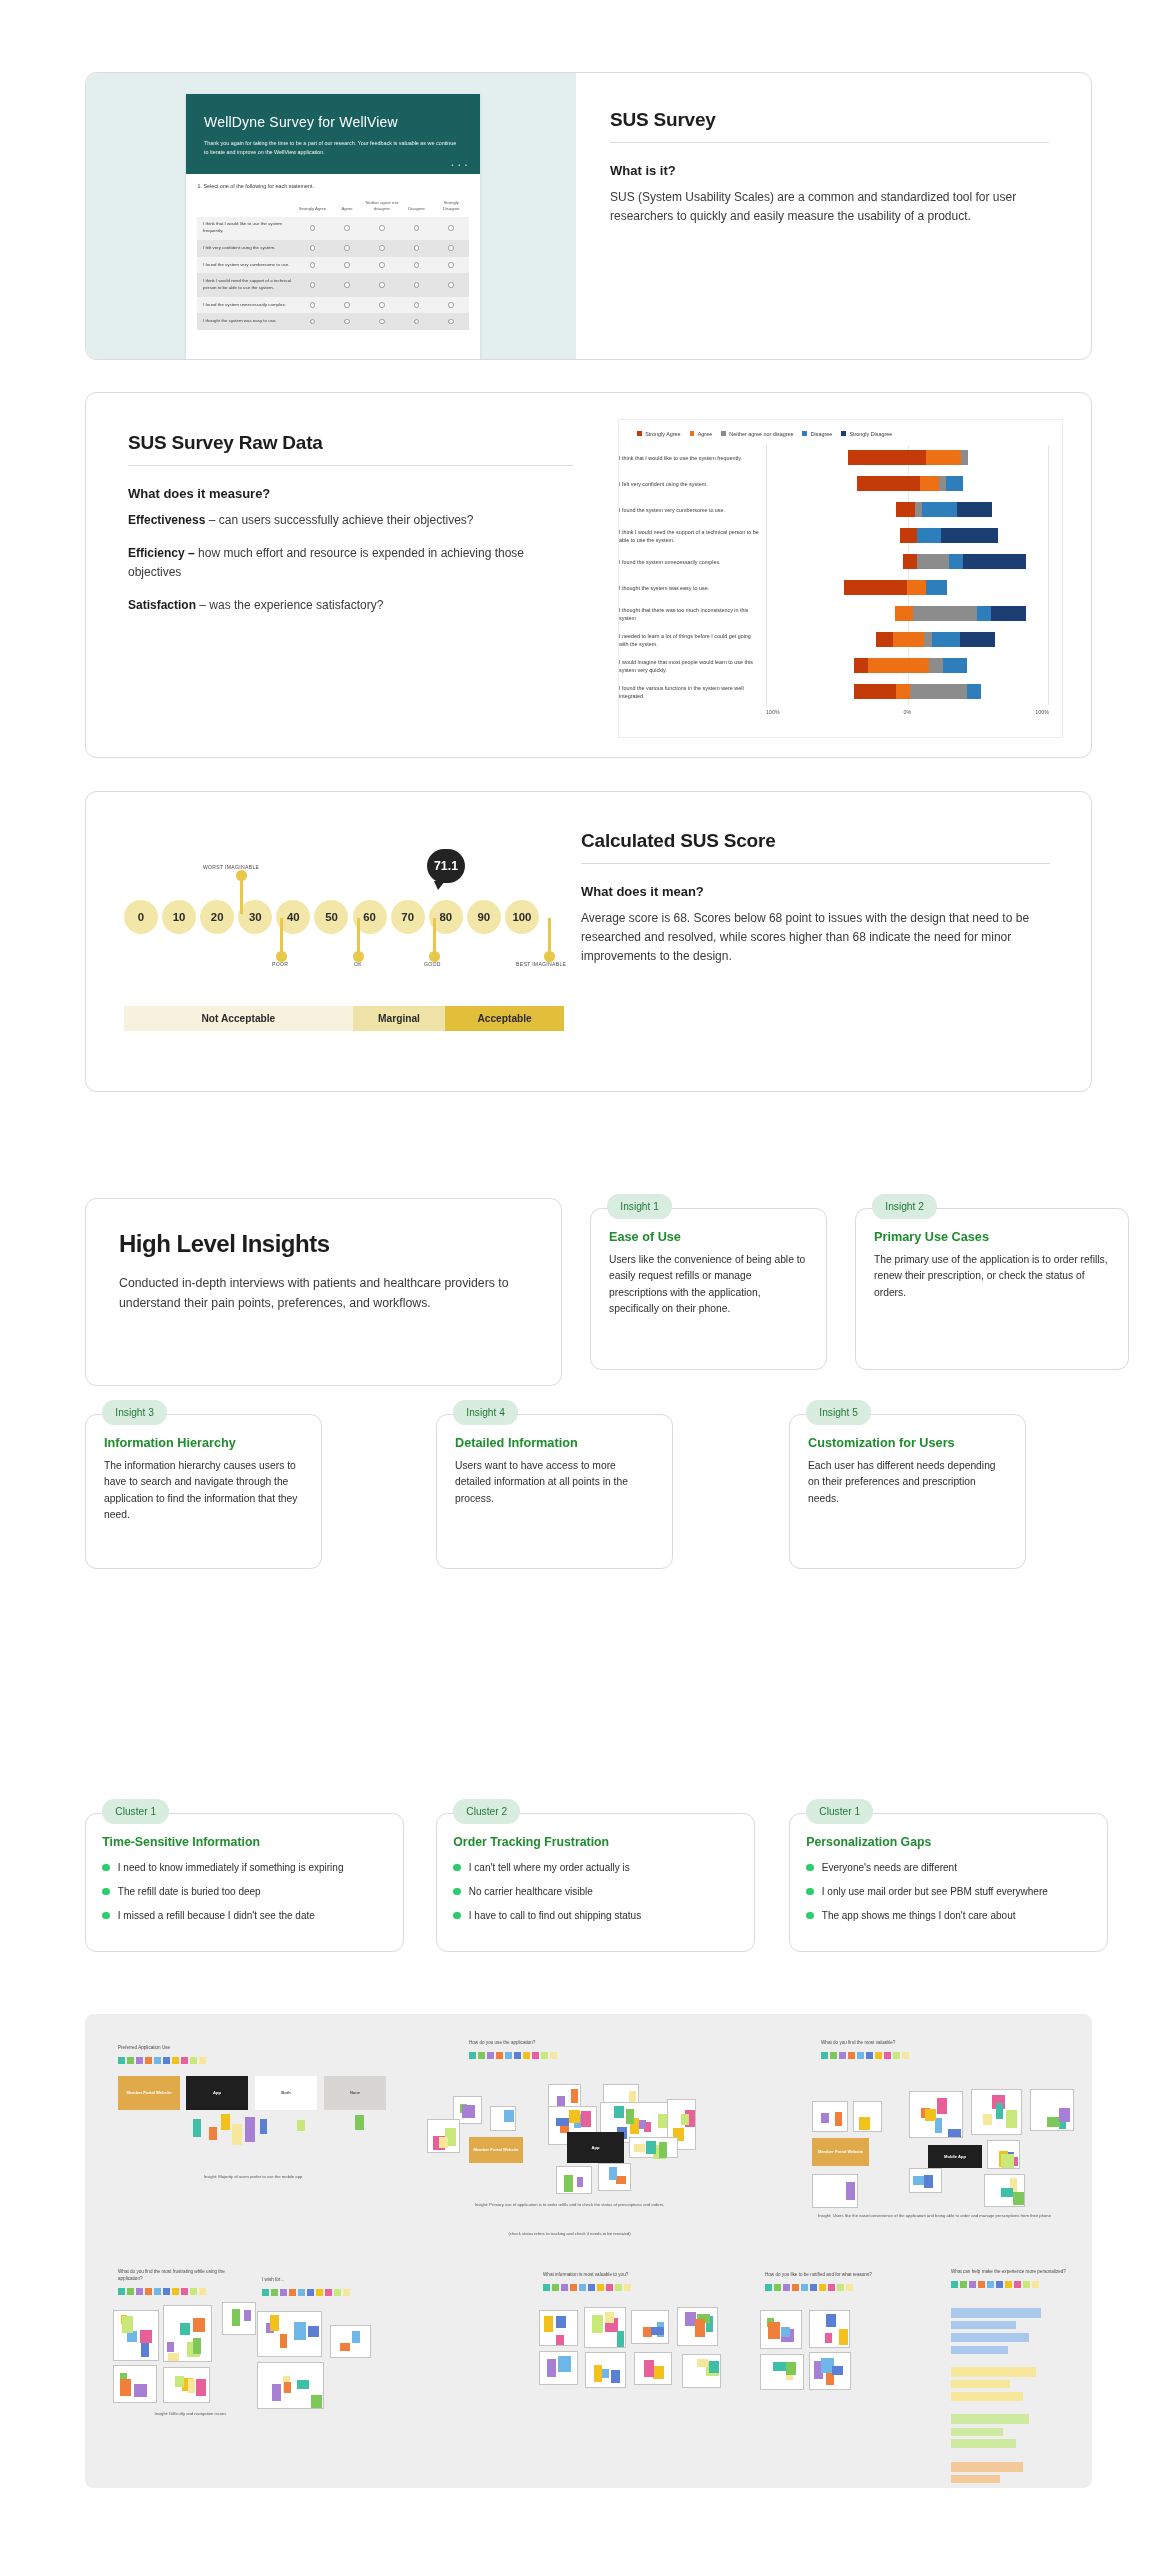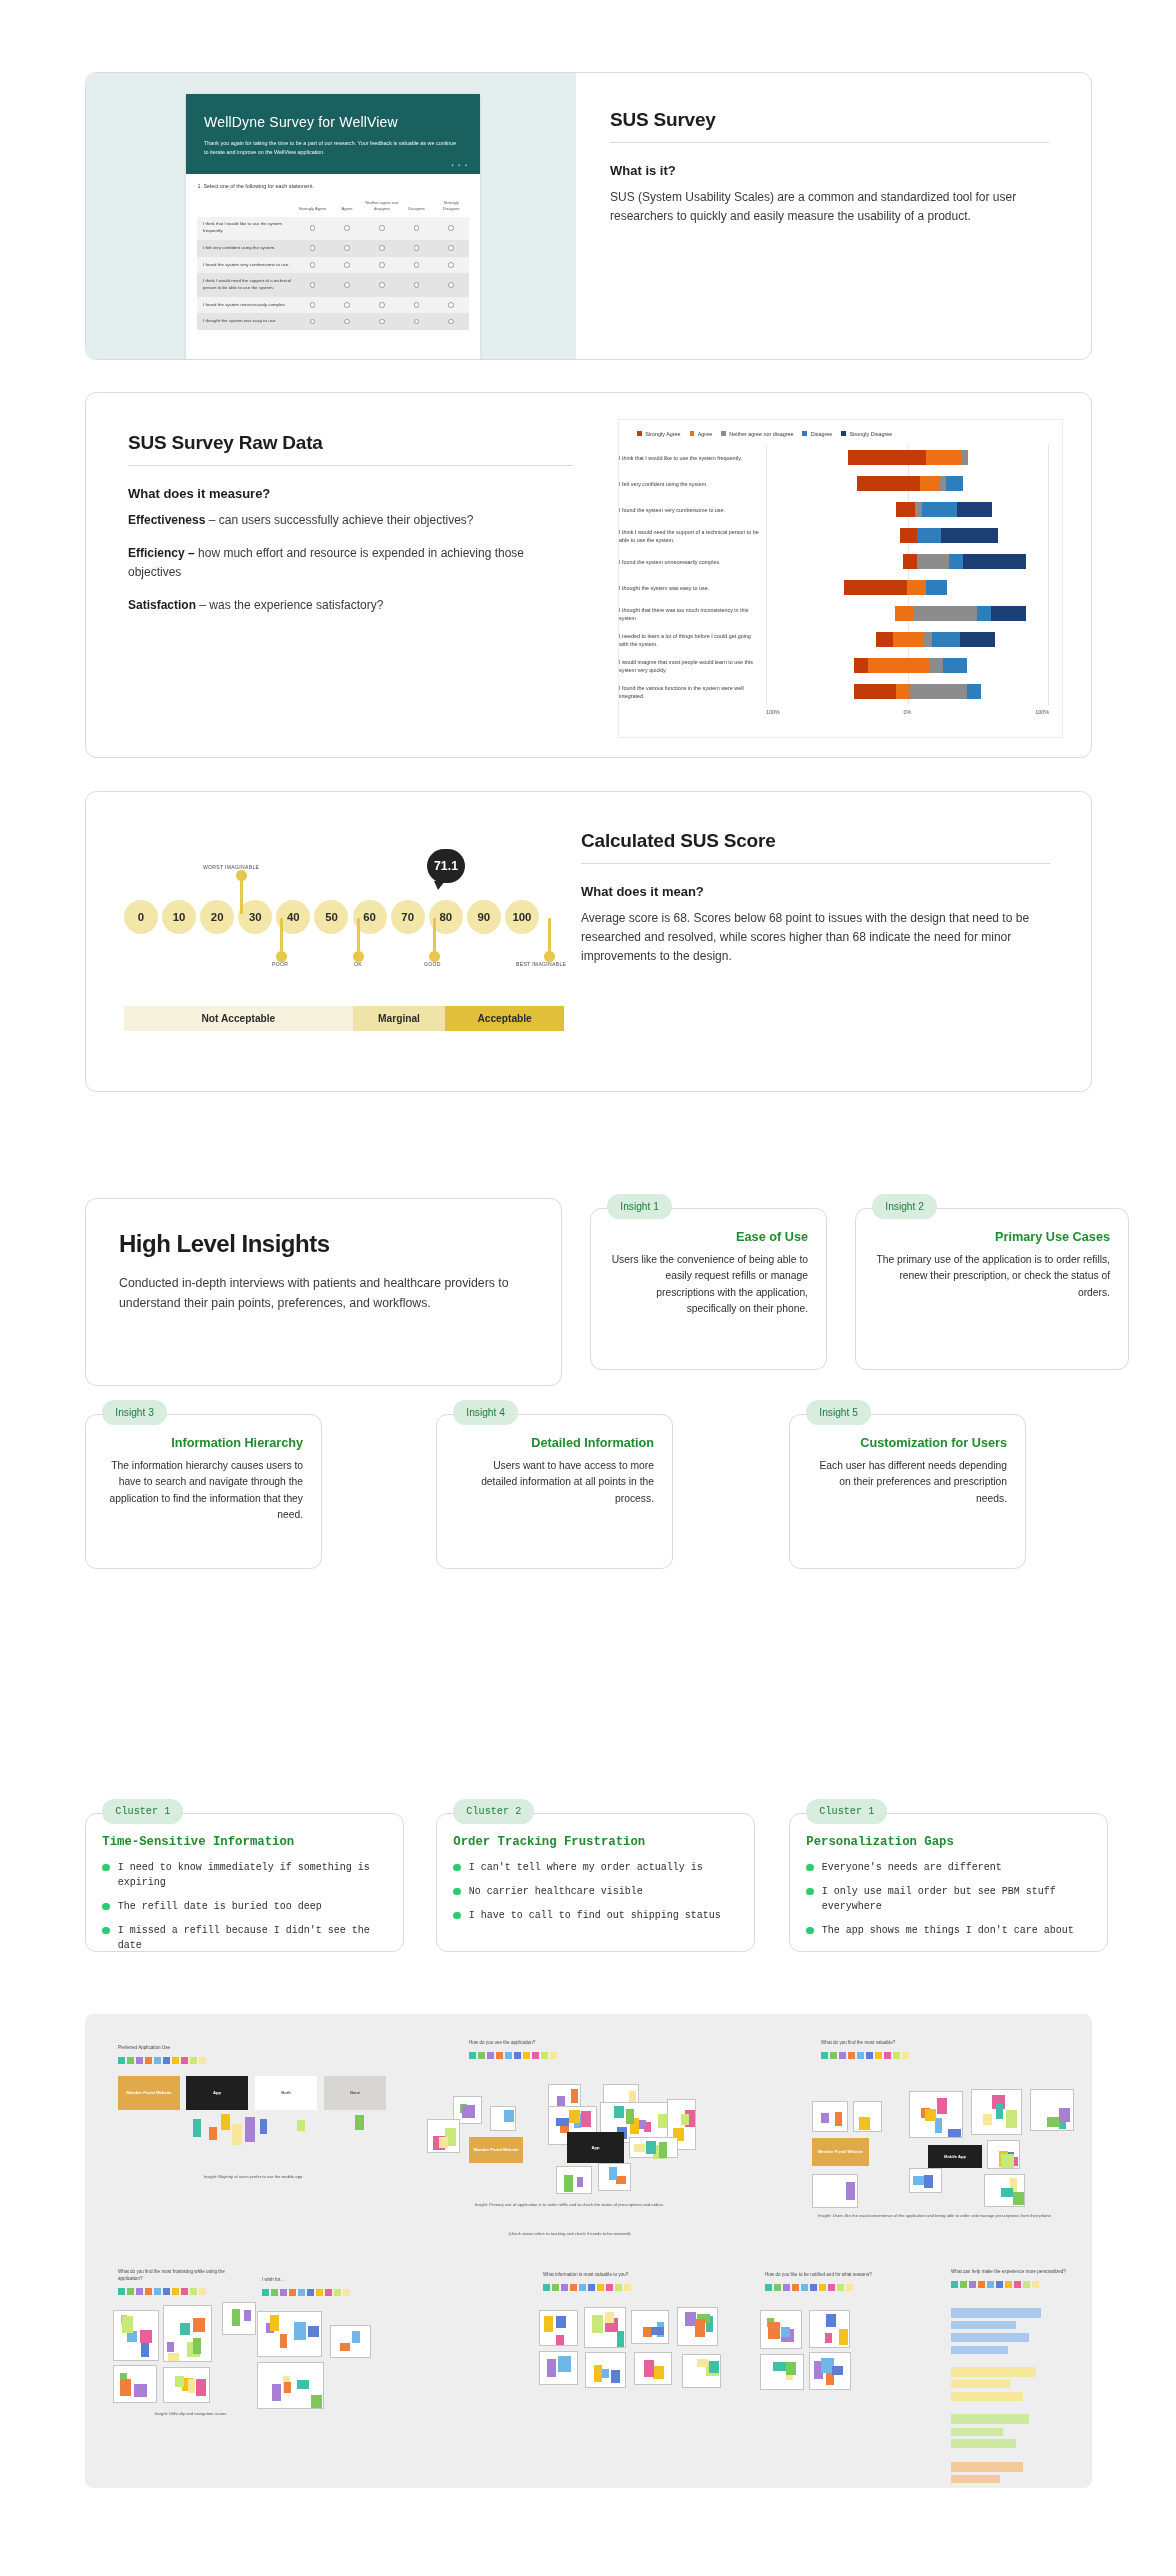--- a/index.html
+++ b/index.html
@@ -131,41 +131,41 @@
   .bands { position: absolute; left: 0; top: 170px; width: 440px; height: 24.5px; display: flex; }
   .band { display: flex; align-items: center; justify-content: center; font-size: 10.2px; font-weight: bold; color: #2b2b2b; }
   .score-right { position: absolute; left: 495px; top: 38px; right: 41px; }
 
   
   .insights-intro { position: absolute; left: 85px; top: 1198px; width: 477px; height: 188px; }
   .insights-intro-inner { padding: 31px 33px; }
   .insights-intro h2 { font-size: 24px; font-weight: bold; letter-spacing: -0.5px; margin-bottom: 16.3px; }
   .insights-intro p { font-size: 12.3px; line-height: 1.62; color: #3a3a3a; }
 
-  .insight-card { position: absolute; padding: 21px 18px 13px 18px; text-align: right; }
+  .insight-card { position: absolute; padding: 21px 18px 13px 18px; }
   .chip {
     position: absolute; left: 16.3px; top: -14.7px; height: 24.5px; padding: 0 13px;
     background: #d9ece0; border-radius: 12.3px;
     display: flex; align-items: center; font-size: 10.2px; color: #1f7a36;
   }
   .insight-title { font-size: 12.7px; font-weight: bold; color: #1f8c2e; margin-bottom: 8.2px; }
   .insight-body { font-size: 10.3px; line-height: 1.58; color: #2e2e2e; }
 
   #ins1 { left: 590px; top: 1208px; width: 237px; height: 162px; }
   #ins2 { left: 855px; top: 1208px; width: 274px; height: 162px; }
   #ins3 { left: 85px; top: 1414px; width: 237px; height: 155px; }
   #ins4 { left: 436px; top: 1414px; width: 237px; height: 155px; }
   #ins5 { left: 789px; top: 1414px; width: 237px; height: 155px; }
 
   
   .affinity-head { position: absolute; left: 85px; top: 1706px; width: 1013px; }
   .affinity-head h2 { font-size: 20.4px; font-weight: bold; letter-spacing: -0.3px; margin-bottom: 18px; }
   .affinity-head p { font-size: 11.3px; line-height: 1.75; color: #3a3a3a; }
 
-  .cluster-card { position: absolute; padding: 21px 16.3px 14.7px 16.3px; font-family: Liberation Mono, monospace; }
+  .cluster-card { position: absolute; padding: 21px 16.3px 14.7px 16.3px; }
   .cluster-title { font-size: 12.3px; font-weight: bold; color: #1f8c2e; margin-bottom: 11.4px; }
   .cluster-list { list-style: none; }
   .cluster-list li {
     position: relative; padding-left: 15.5px; font-size: 10px; line-height: 1.5;
     color: #2e2e2e; margin-bottom: 9px;
   }
   .cluster-list li::before {
     content: ""; position: absolute; left: 0; top: 3.3px;
     width: 7.4px; height: 7.4px; border-radius: 50%; background: #2ecc71;
   }

